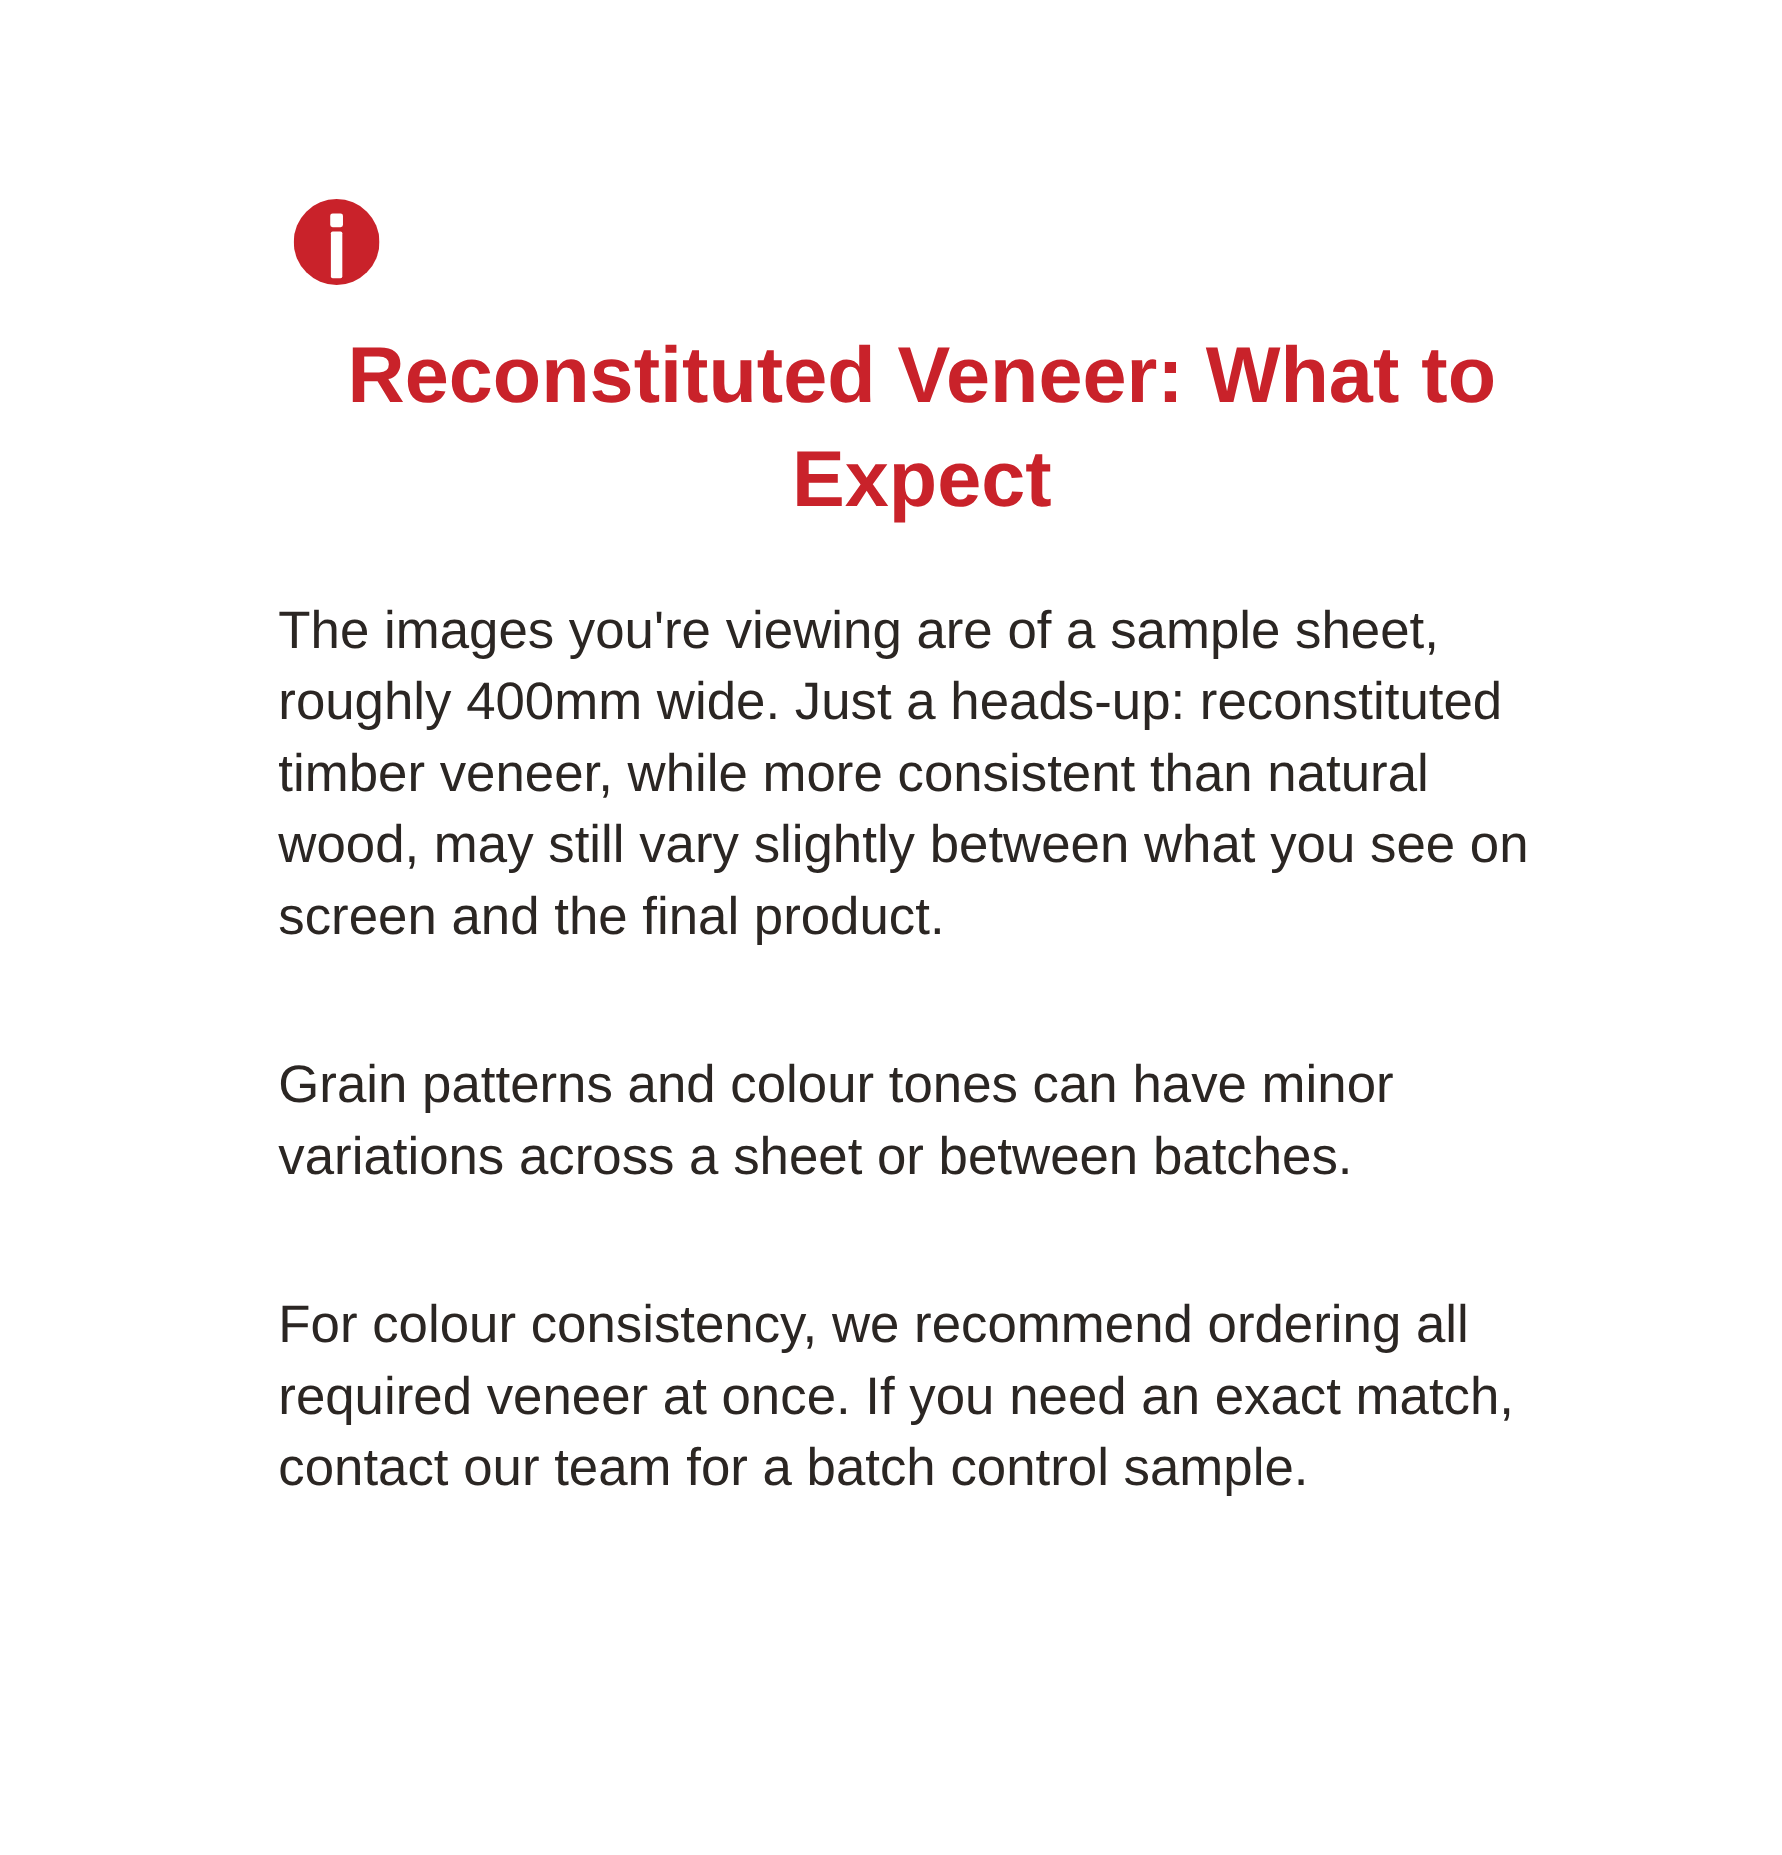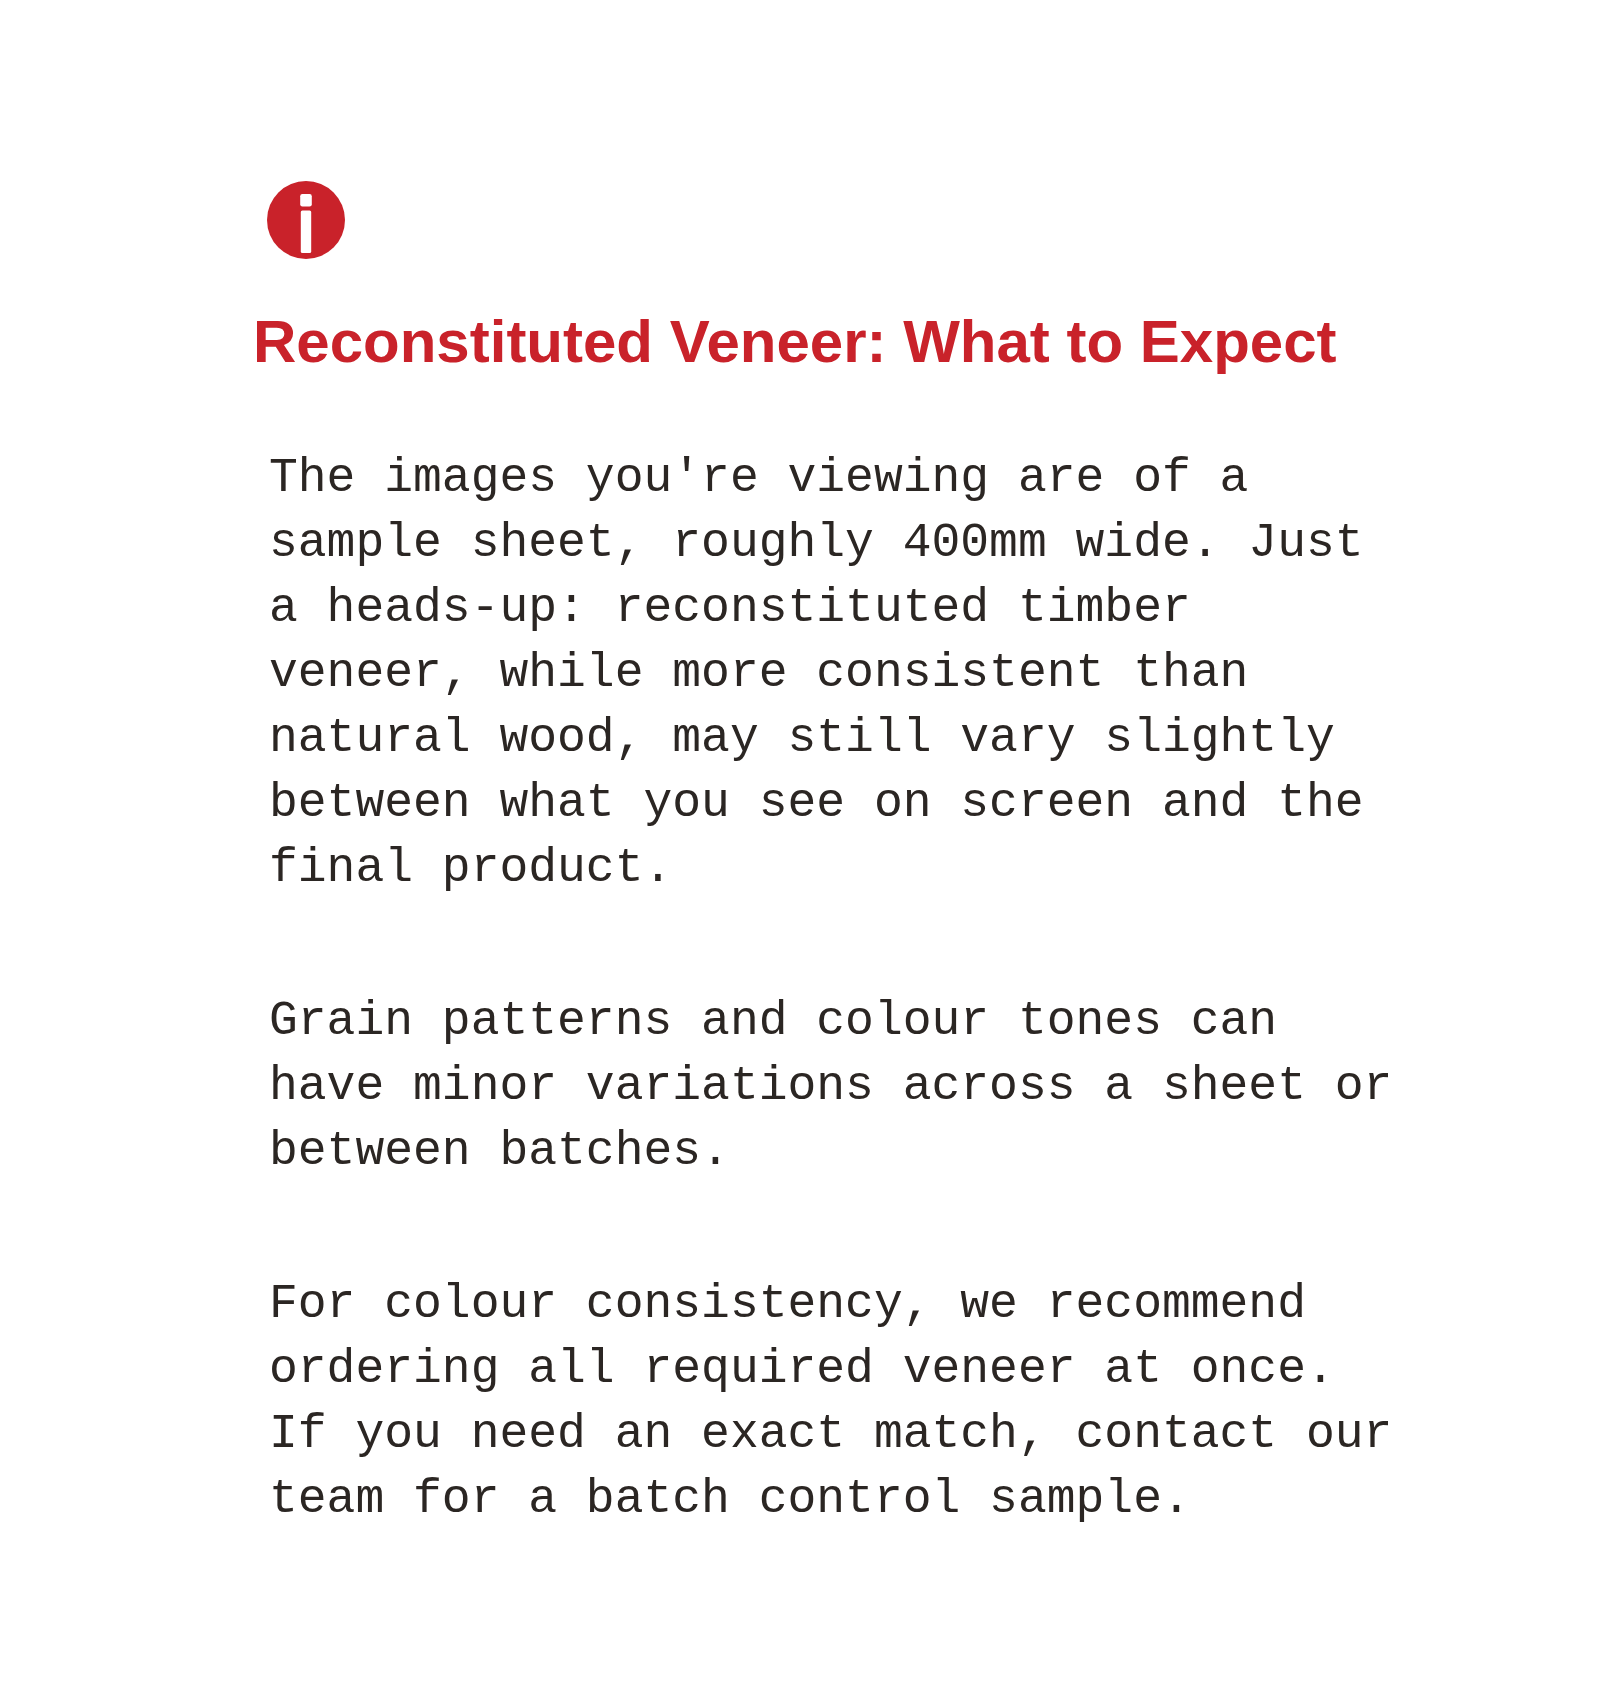--- a/index.html
+++ b/index.html
@@ -26,32 +26,32 @@
     height: 78px;
   }
   .info-icon-wrap svg {
     display: block;
     width: 78px;
     height: 78px;
   }
   h2.callout-heading {
     margin: 35px 0 0 0;
     padding: 0;
-    font-size: 60px;
+    font-size: 72px;
     line-height: 95px;
     font-weight: 700;
     letter-spacing: 0;
+    text-align: center;
   }
   .callout-body p {
-    margin: 16px;
+    margin: 0;
     padding: 0;
     font-size: 48px;
     line-height: 65px;
     font-weight: 400;
-    font-family: Liberation Mono, monospace;
   }
   .callout-body p.para-1 { margin-top: 57px; }
   .callout-body p.para-2 { margin-top: 88px; }
   .callout-body p.para-3 { margin-top: 88px; }
 </style>
 </head>
 <body>
 
 <div class="content">
 

